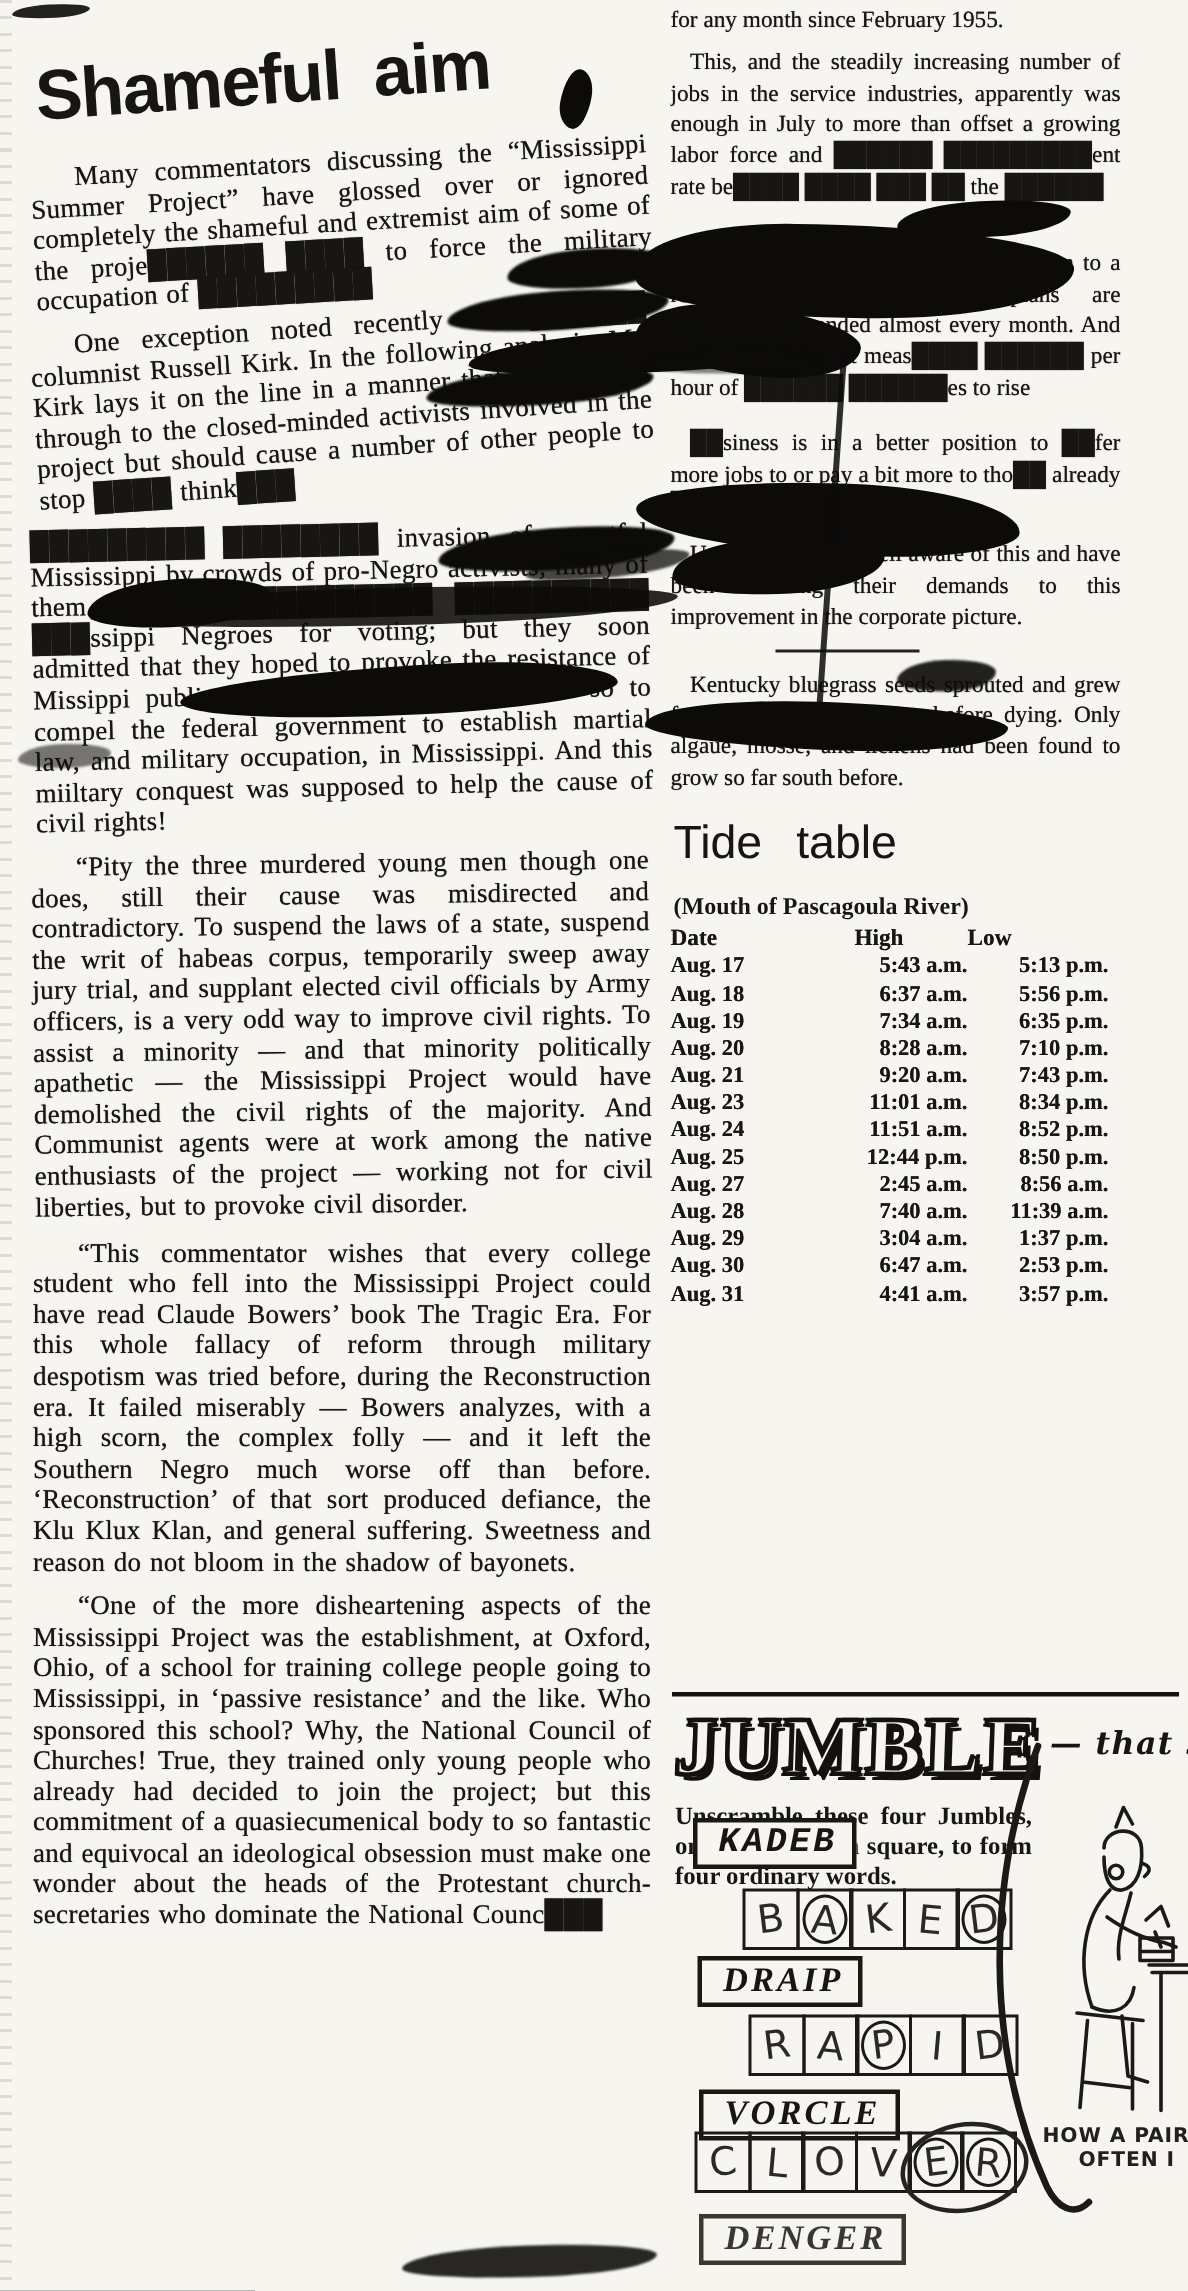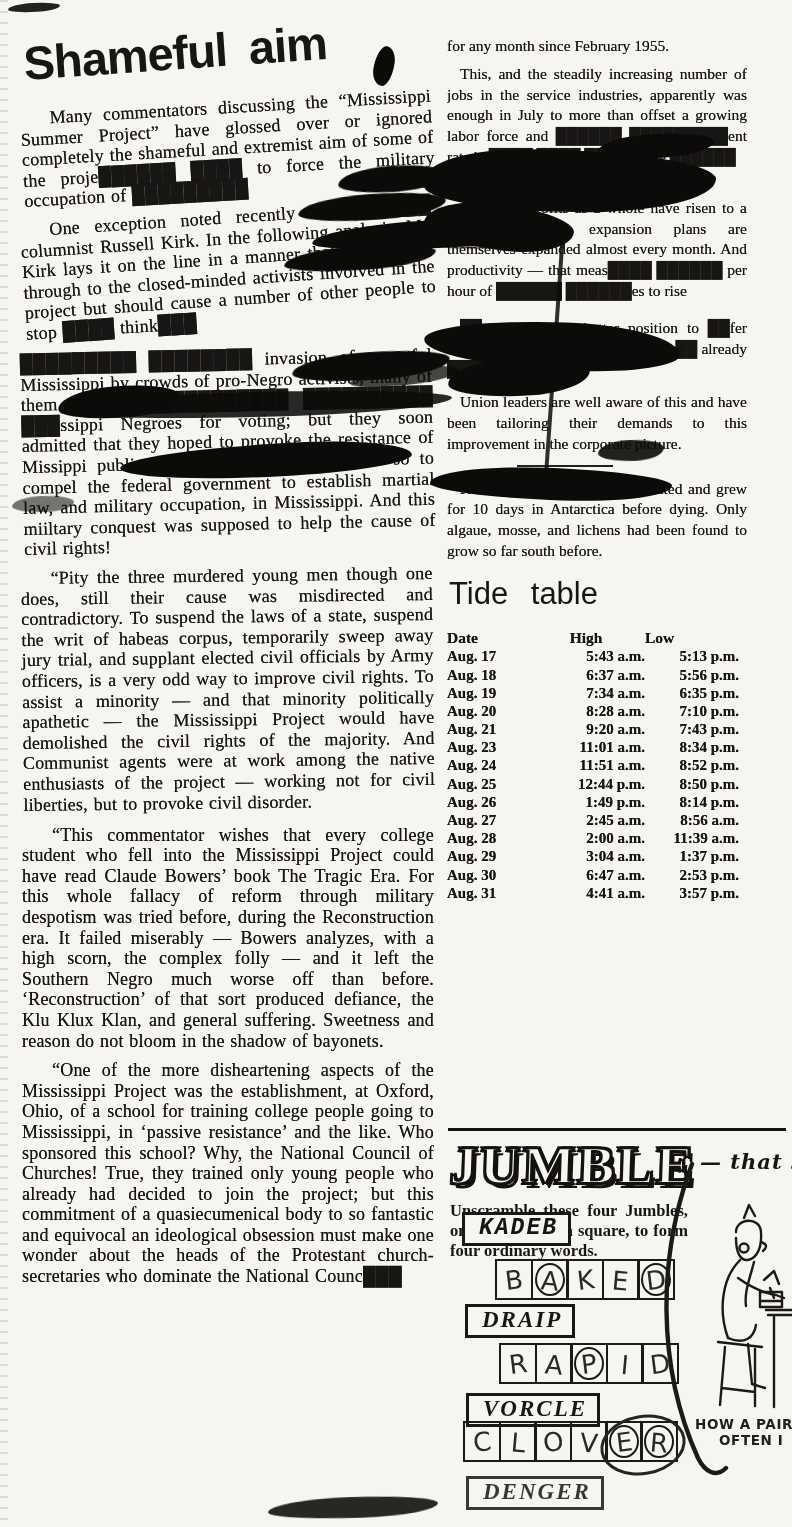--- a/index.html
+++ b/index.html
@@ -22,21 +22,21 @@
     margin:0 0 9px 8px;font-size:18px;line-height:20.6px;
     text-align:justify;text-indent:30px;letter-spacing:.2px;word-spacing:1px;
     text-shadow:0 0 .5px rgba(20,18,16,.85);
   }
   .rot1{transform:rotate(-3.3deg);transform-origin:0 50%;}
   .rot2{transform:rotate(-3.8deg);transform-origin:0 40%;}
   .rot3{transform:rotate(-1.3deg);transform-origin:0 50%;}
   .rot4{transform:rotate(-.7deg);transform-origin:0 50%;}
   .noind{text-indent:0;}
   
-  .col-right{position:absolute;left:447px;top:4px;width:300px;height:1122px;overflow:hidden;margin-top:32px;}
+  .col-right{position:absolute;left:447px;top:4px;width:300px;height:1122px;overflow:hidden;}
   .rp{margin:0 0 7px 0;font-size:15.5px;line-height:20.8px;text-align:justify;
       text-indent:13px;text-shadow:0 0 .5px rgba(20,18,16,.8);}
   .rp.first{text-indent:0;}
   .rule-small{width:96px;border-top:2.5px solid #24221f;margin:10px 0 12px 70px;}
   .tide-title{font-family:"Liberation Sans", sans-serif;font-weight:400;
     font-size:31px;word-spacing:14px;margin:14px 0 16px 2px;letter-spacing:0;}
   .tide-sub{font-weight:bold;font-size:16px;margin:0 0 2px 2px;}
   table.tide{border-collapse:collapse;width:292px;font-size:15px;font-weight:bold;
     text-shadow:0 0 .4px rgba(20,18,16,.8);}
   table.tide th{text-align:left;font-size:15.5px;padding:1px 0;}
@@ -108,20 +108,21 @@
   <div class="col-right">
     <p class="rp first">for any month since February 1955.</p>
     <p class="rp">This, and the steadily increasing number of jobs in the service industries, apparently was enough in July to more than offset a growing labor force and ██████ █████████ent rate be████ ████ ███ ██ the ██████</p>
     <p class="rp" style="margin-top:30px;">Corporate profits as a whole have risen to a record. Business expansion plans are themselves expanded almost every month. And productivity — that meas████ ██████ per hour of ██████ ██████es to rise</p>
     <p class="rp" style="margin-top:16px;">██siness is in a better position to ██fer more jobs to or pay a bit more to tho██ already ███████████</p>
     <p class="rp" style="margin-top:12px;">Union leaders are well aware of this and have been tailoring their demands to this improvement in the corporate picture.</p>
     <div class="rule-small"></div>
     <p class="rp">Kentucky bluegrass seeds sprouted and grew for 10 days in Antarctica before dying. Only algaue, mosse, and lichens had been found to grow so far south before.</p>
 
     <h2 class="tide-title">Tide table</h2>
+    <div class="tide-sub">(Mouth of Pascagoula River)</div>
     <table class="tide">
       <thead>
         <tr>
           <th>Date</th>
           <th class="h-high">High</th>
           <th class="h-low">Low</th>
         </tr>
       </thead>
       <tbody>
         <tr>
@@ -158,32 +159,27 @@
             <td class="c-date">Aug. 24</td>
             <td class="c-high">11:51 a.m.</td>
             <td class="c-low">8:52 p.m.</td>
           </tr>
         <tr>
             <td class="c-date">Aug. 25</td>
             <td class="c-high">12:44 p.m.</td>
             <td class="c-low">8:50 p.m.</td>
           </tr>
         <tr>
-            <td class="c-date">Aug. 26</td>
-            <td class="c-high">1:49 p.m.</td>
-            <td class="c-low">8:14 p.m.</td>
-          </tr>
-        <tr>
             <td class="c-date">Aug. 27</td>
             <td class="c-high">2:45 a.m.</td>
             <td class="c-low">8:56 a.m.</td>
           </tr>
         <tr>
             <td class="c-date">Aug. 28</td>
-            <td class="c-high">2:00 a.m.</td>
+            <td class="c-high">7:40 a.m.</td>
             <td class="c-low">11:39 a.m.</td>
           </tr>
         <tr>
             <td class="c-date">Aug. 29</td>
             <td class="c-high">3:04 a.m.</td>
             <td class="c-low">1:37 p.m.</td>
           </tr>
         <tr>
             <td class="c-date">Aug. 30</td>
             <td class="c-high">6:47 a.m.</td>

